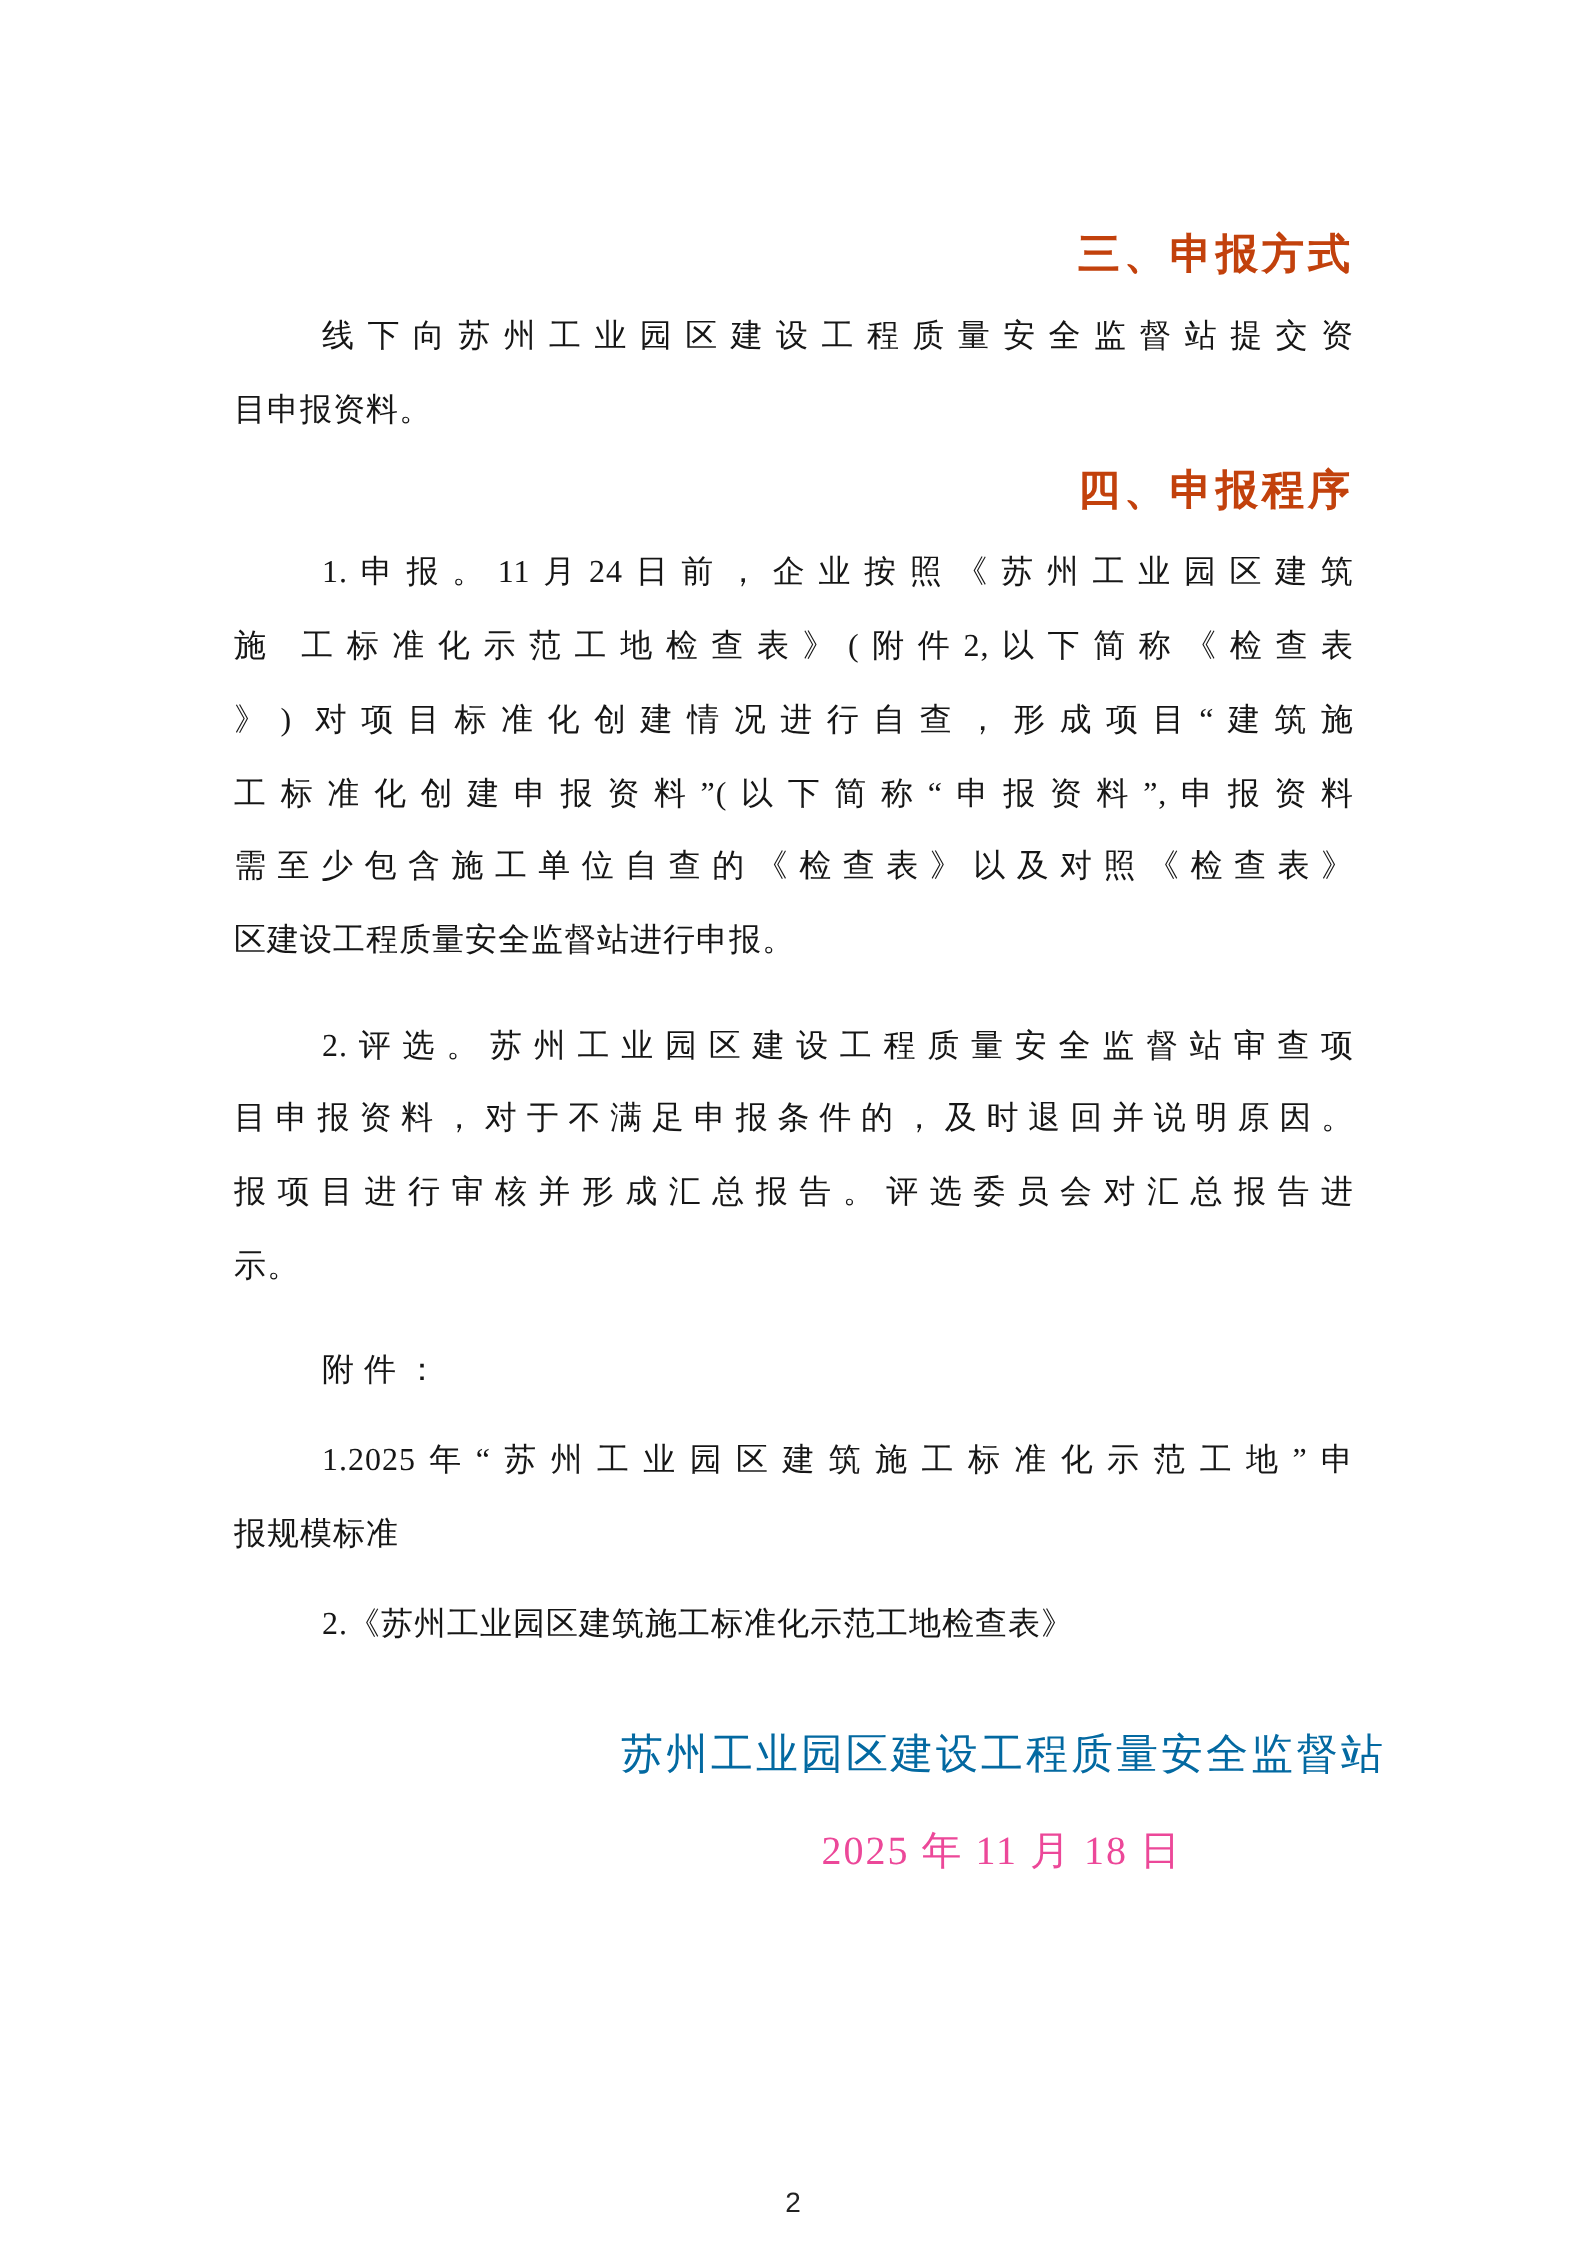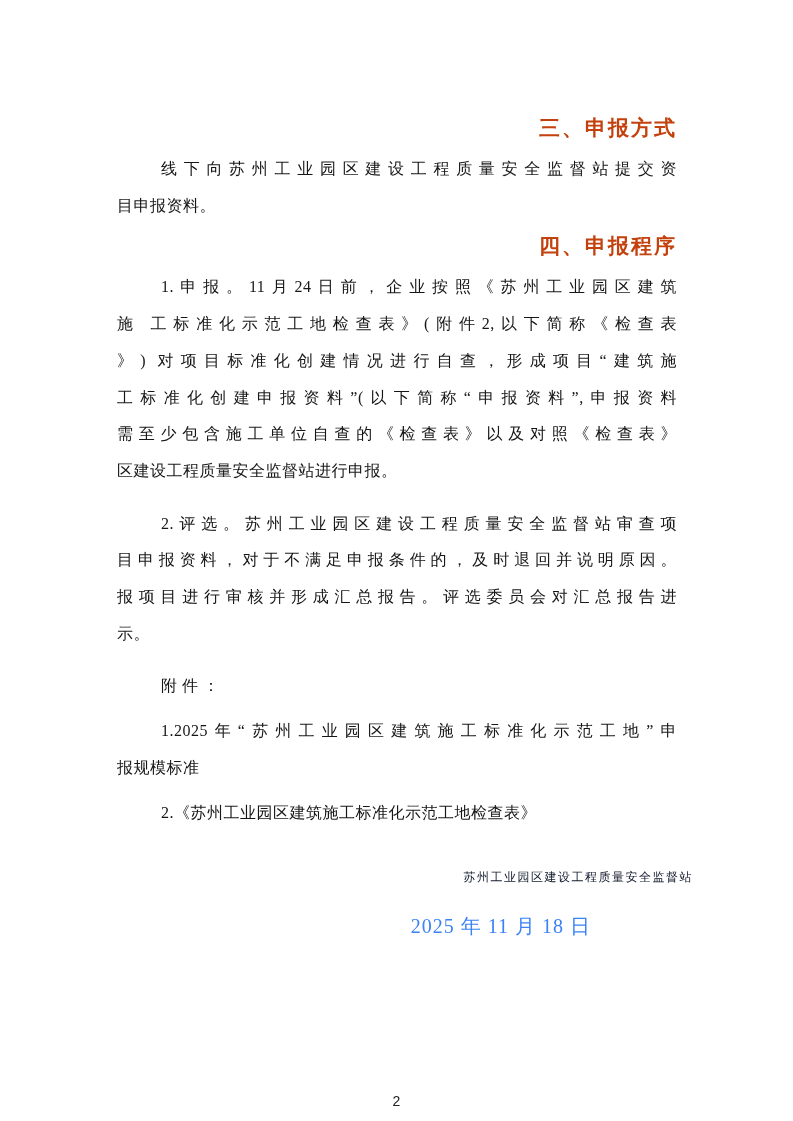--- a/index.html
+++ b/index.html
@@ -38,34 +38,34 @@
     letter-spacing: 2px;
     margin: 3px 0 5px 0;
     color: #c2410c;
     text-align: right;
   }
   .gap16 { margin-top: 16px; }
   .gap8  { margin-top: 8px; }
   .signature {
     margin-top: 28px;
     margin-right: -16px;
-    font-size: 12px;
+    font-size: 21px;
     line-height: 37px;
     text-align: right;
     letter-spacing: 1.5px;
-    color: #0f172a;
+    color: #0369a1;
   }
   .dateline {
     margin-top: 12px;
     font-size: 20px;
     line-height: 37px;
     text-align: right;
     padding-right: 86px;
     letter-spacing: 1px;
-    color: #3b82f6;
+    color: #ec4899;
   }
   .page-number {
     position: absolute;
     top: 1093px;
     left: 0;
     width: 793px;
     text-align: center;
     font-family: "Liberation Sans", sans-serif;
     font-size: 14px;
     color: #222222;

